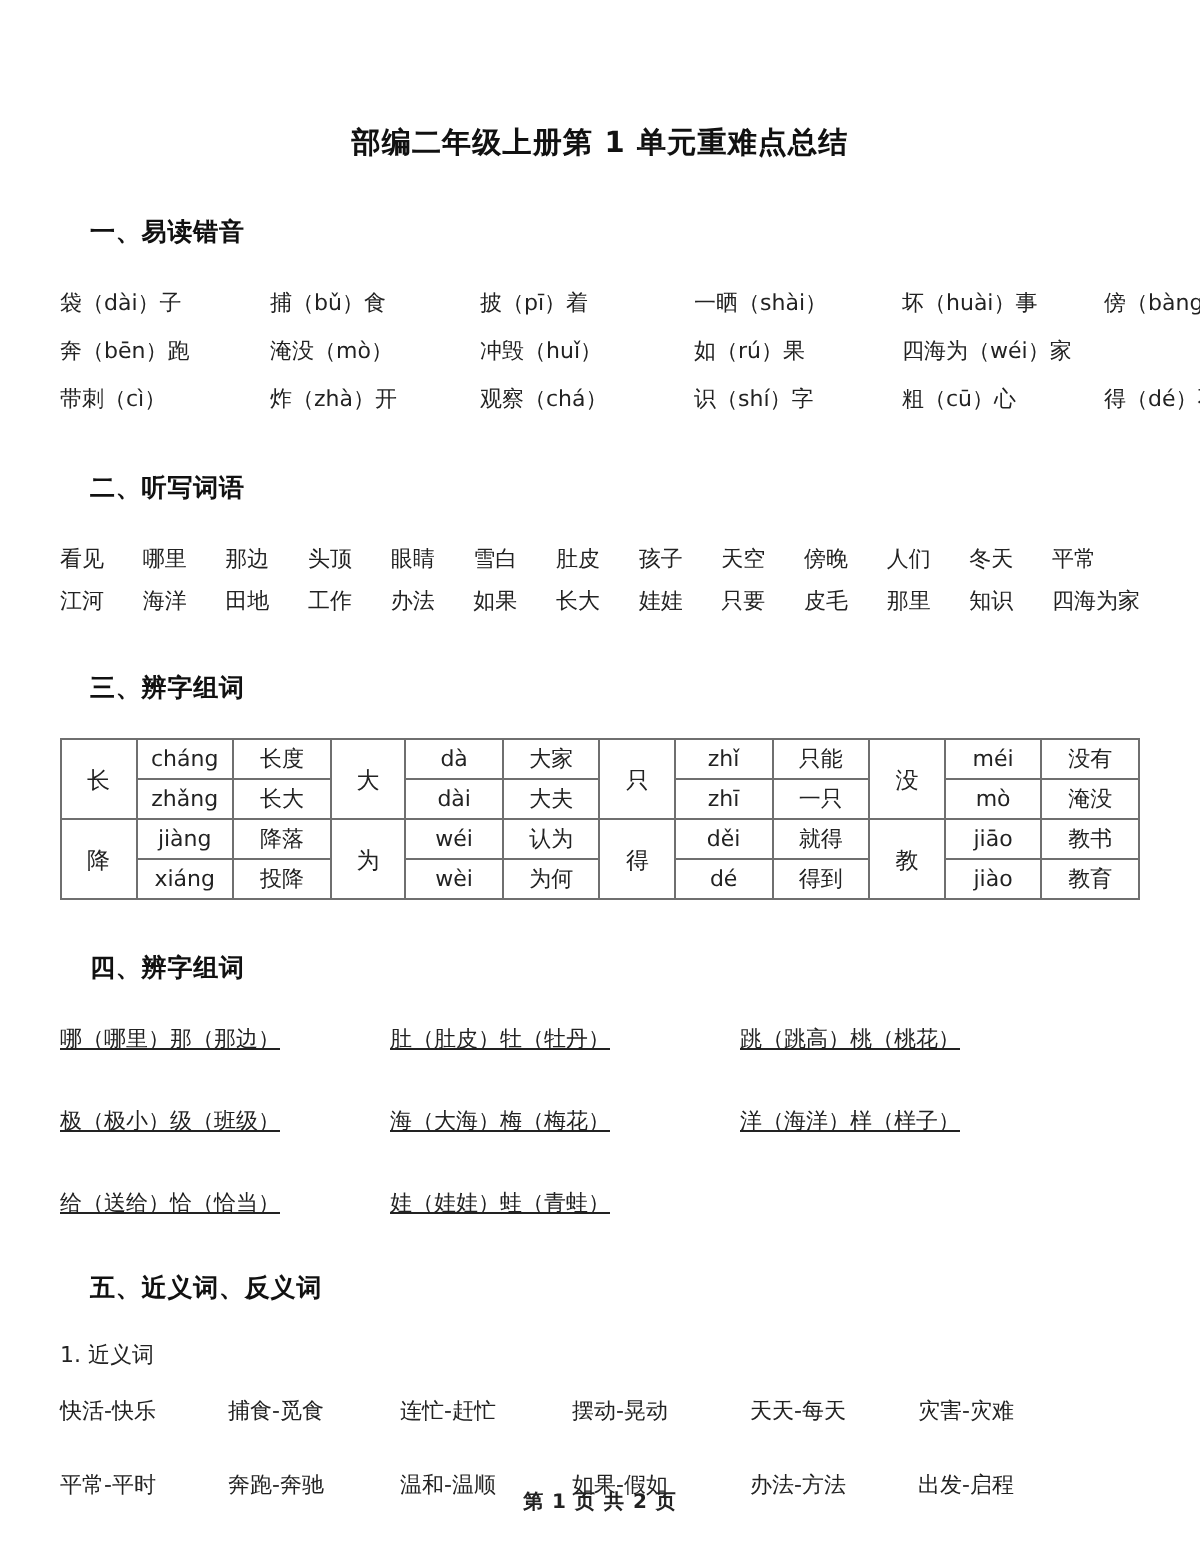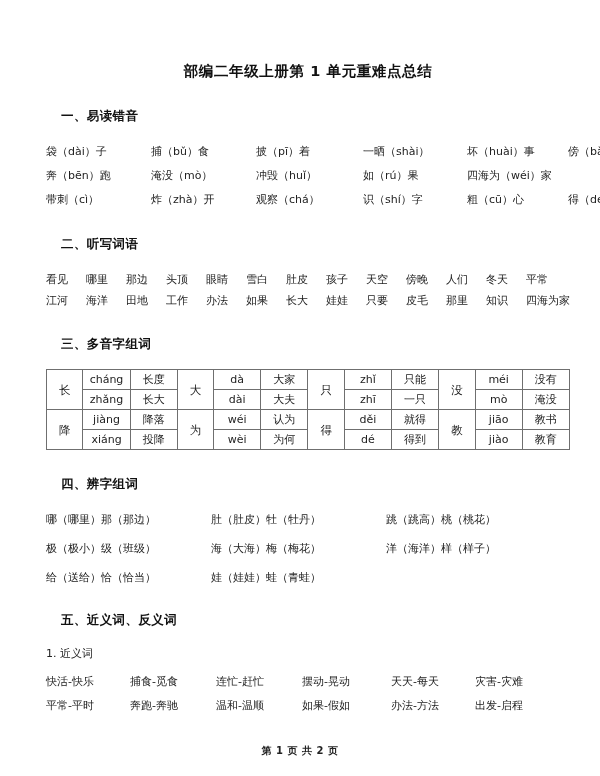--- a/index.html
+++ b/index.html
@@ -13,21 +13,21 @@
   body {
     font-family: "DejaVu Sans", "Liberation Sans", sans-serif;
     color: #1a1a1a;
     position: relative;
     overflow: hidden;
   }
 
   .page {
     width: 600px;
     height: 776px;
-    padding: 62px 30px 0 46px;
+    padding: 62px 30px 0 30px;
     position: relative;
   }
 
   .doc-title {
     text-align: center;
     font-size: 14.5px;
     font-weight: bold;
     letter-spacing: 0.6px;
     color: #111;
     margin-bottom: 27px;
@@ -95,38 +95,39 @@
     font-size: 11px;
   }
   col.c-char { width: 34px; }
   col.c-py   { width: 44px; }
   col.c-word { width: 44px; }
 
   
   .bianzi-grid {
     display: grid;
     grid-template-columns: 165px 175px auto;
-    row-gap: 8px;
+    row-gap: 20px;
     font-size: 11px;
     line-height: 21px;
     color: #222;
     white-space: nowrap;
+    text-decoration: underline;
   }
 
   
   .sub-heading {
     font-size: 11px;
     color: #222;
     margin-bottom: 8px;
     line-height: 18px;
   }
   .syn-grid {
     display: grid;
     grid-template-columns: 84px 86px 86px 89px 84px auto;
-    row-gap: 3px;
+    row-gap: 16px;
     font-size: 11px;
     line-height: 21px;
     color: #222;
     white-space: nowrap;
   }
 
   .footer {
     position: absolute;
     left: 0;
     right: 0;
@@ -203,21 +204,21 @@
       <div class="word-cell">娃娃</div>
       <div class="word-cell">只要</div>
       <div class="word-cell">皮毛</div>
       <div class="word-cell">那里</div>
       <div class="word-cell">知识</div>
       <div class="word-cell">四海为家</div>
     </div>
   </div>
 
   <div class="section sec3">
-    <div class="section-heading">三、多音字组词</div>
+    <div class="section-heading">三、辨字组词</div>
     <table class="poly-table">
       <colgroup>
         <col class="c-char">
           <col class="c-py">
           <col class="c-word">
         <col class="c-char">
           <col class="c-py">
           <col class="c-word">
         <col class="c-char">
           <col class="c-py">

